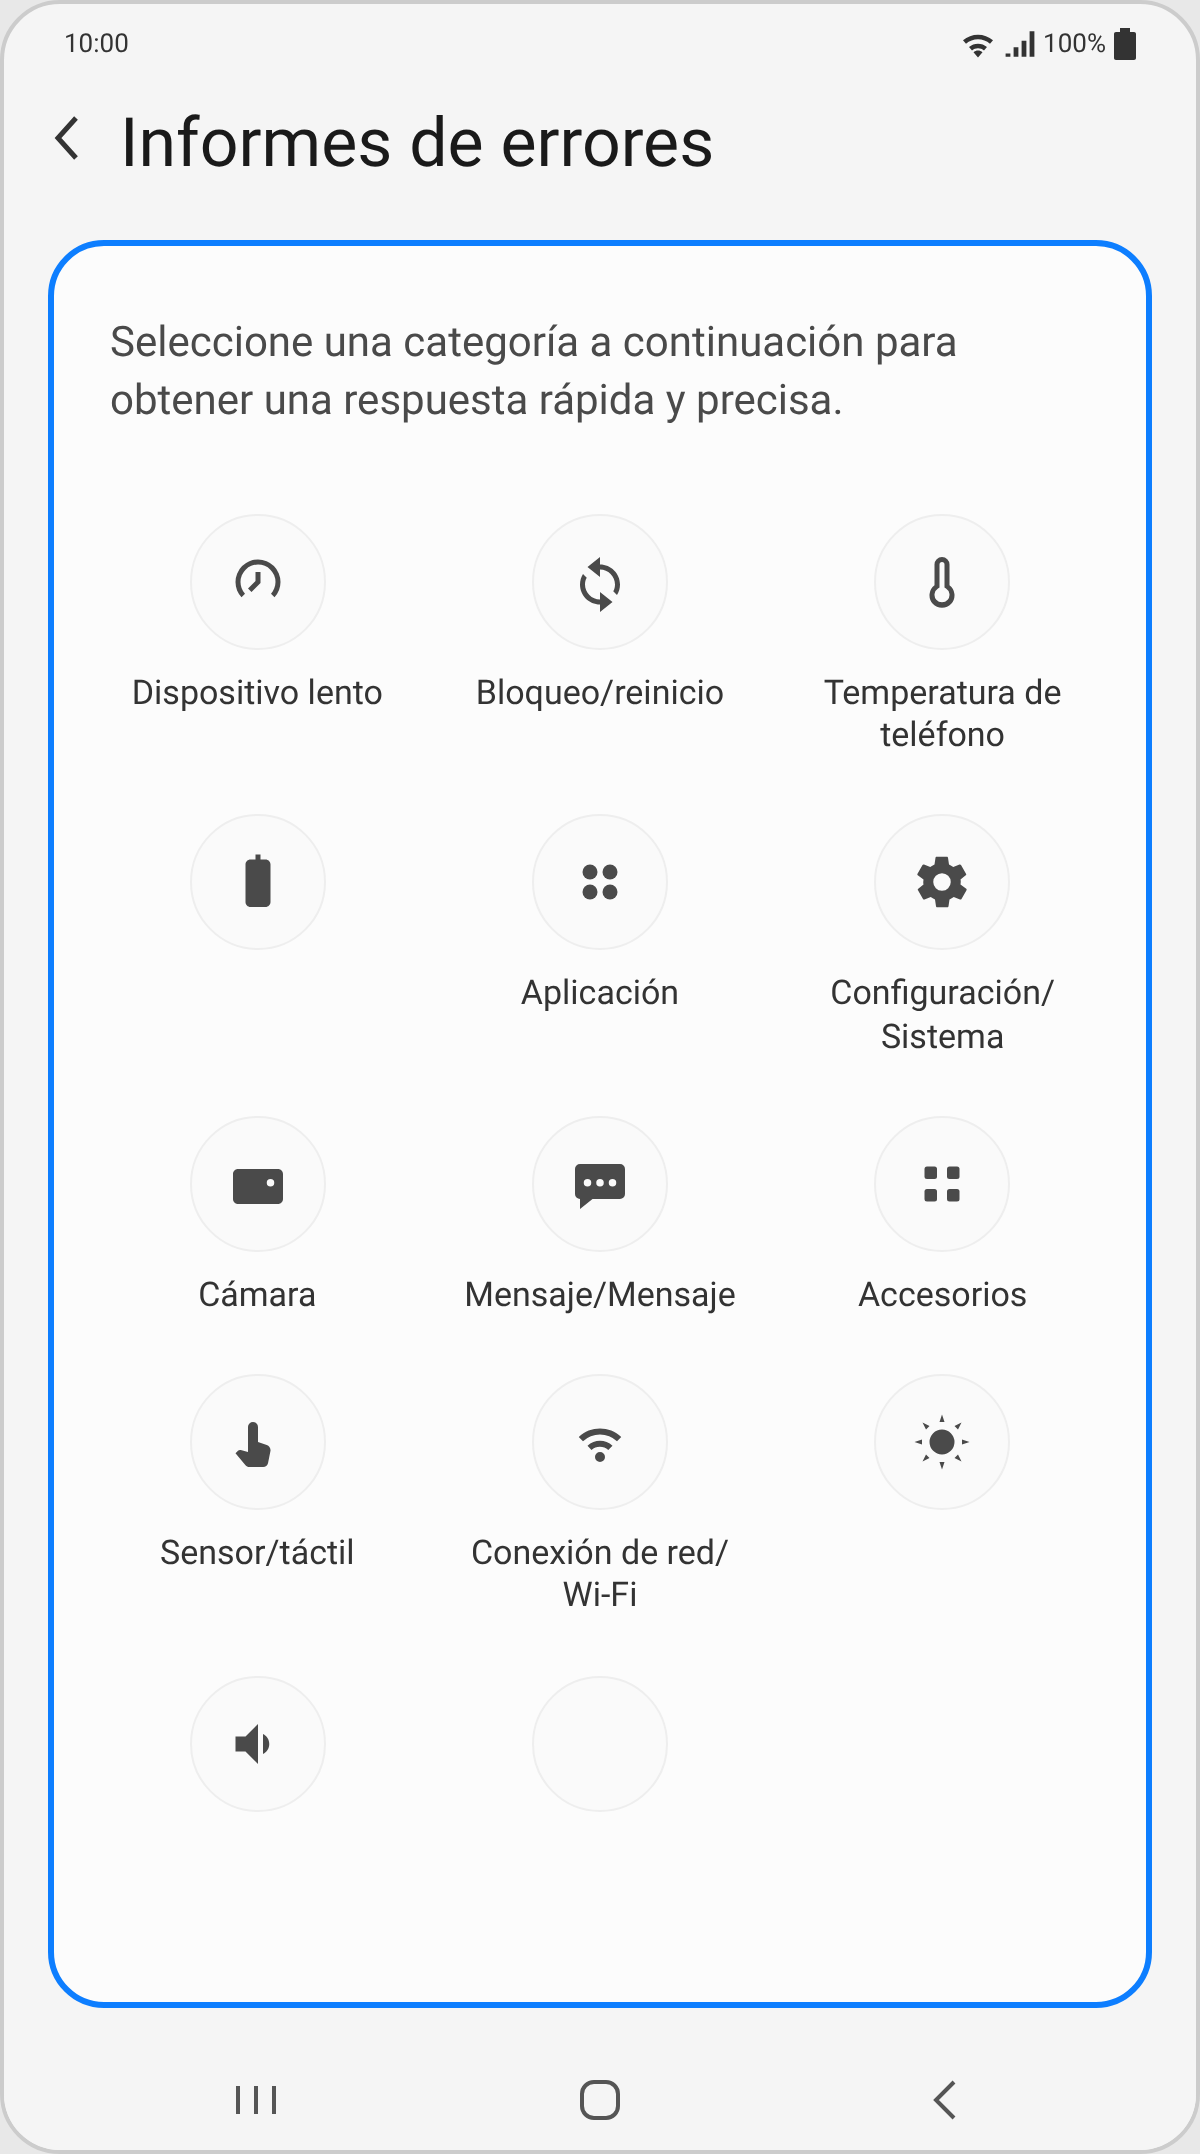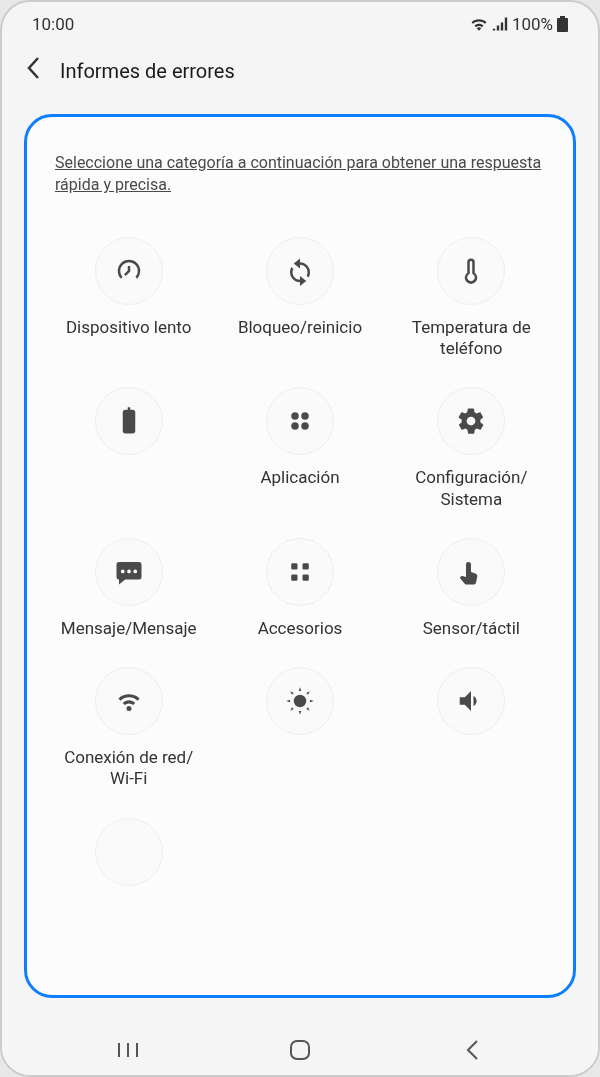--- a/index.html
+++ b/index.html
@@ -17,61 +17,60 @@
       position: relative;
       border-radius: 30px;
       overflow: hidden;
       border: 2px solid #ccc;
     }
     .status-bar {
       display: flex;
       justify-content: space-between;
       align-items: center;
       padding: 12px 30px 8px;
-      font-size: 17px;
+      font-size: 13px;
       color: #333;
       gap: 24px;
     }
     .status-right {
       display: flex;
       align-items: center;
       gap: 4px;
     }
     .header {
       display: flex;
       align-items: center;
       padding: 14px 24px 20px;
       gap: 20px;
     }
     .back-button {
       font-size: 26px;
       color: #333;
       cursor: pointer;
     }
     .page-title {
-      font-size: 20px;
+      font-size: 34px;
       color: #1a1a1a;
       font-weight: 400;
     }
     .content-panel {
       margin: 8px 22px 0;
       background: #fcfcfc;
       border: 3px solid #0d7eff;
       border-radius: 28px;
       padding: 35px 20px 0;
       height: 884px;
       overflow: hidden;
     }
     .instruction {
-      font-size: 16px;
+      font-size: 21px;
       color: #4a4a4a;
       line-height: 1.4;
       margin-bottom: 40px;
       padding: 0 8px;
-      text-decoration: underline;
     }
     .categories-grid {
       display: grid;
       grid-template-columns: repeat(3, 1fr);
       gap: 28px 8px;
     }
     .category-item {
       display: flex;
       flex-direction: column;
       align-items: center;
@@ -206,20 +205,28 @@
       <div class="category-item">
         <div class="category-icon">
           <svg viewBox="0 0 24 24">
               <path d="M19.4 13c0-.3.1-.7.1-1s0-.7-.1-1l2.1-1.7c.2-.2.3-.4.1-.6l-2-3.5c-.1-.2-.4-.3-.6-.2l-2.5 1c-.5-.4-1.1-.7-1.7-1l-.4-2.7c0-.2-.2-.4-.5-.4h-4c-.3 0-.5.2-.5.4l-.4 2.7c-.6.3-1.2.6-1.7 1l-2.5-1c-.2-.1-.5 0-.6.2l-2 3.5c-.1.2-.1.5.1.6L4.6 11c0 .3-.1.7-.1 1s0 .7.1 1l-2.1 1.7c-.2.2-.3.4-.1.6l2 3.5c.1.2.4.3.6.2l2.5-1c.5.4 1.1.7 1.7 1l.4 2.7c0 .2.2.4.5.4h4c.3 0 .5-.2.5-.4l.4-2.7c.6-.3 1.2-.6 1.7-1l2.5 1c.2.1.5 0 .6-.2l2-3.5c.1-.2.1-.5-.1-.6L19.4 13zM12 15.5A3.5 3.5 0 1 1 12 8.5a3.5 3.5 0 0 1 0 7z"></path>
             </svg>
         </div>
         <span class="category-label">Configuración/<br>Sistema</span>
       </div>
 
 
+      <div class="category-item">
+        <div class="category-icon">
+          <svg viewBox="0 0 24 24">
+              <path d="M4 6h16c1.1 0 2 .9 2 2v10c0 1.1-.9 2-2 2H4c-1.1 0-2-.9-2-2V8c0-1.1.9-2 2-2zm13 4a1.5 1.5 0 1 0 0 3 1.5 1.5 0 0 0 0-3z"></path>
+            </svg>
+        </div>
+        <span class="category-label">Cámara</span>
+      </div>
 
       <div class="category-item">
         <div class="category-icon">
           <svg viewBox="0 0 24 24">
               <path d="M4 4h16a2 2 0 0 1 2 2v10a2 2 0 0 1-2 2H9l-5 4v-4a2 2 0 0 1-2-2V6a2 2 0 0 1 2-2zm3 6a1.5 1.5 0 1 0 0 3 1.5 1.5 0 0 0 0-3zm5 0a1.5 1.5 0 1 0 0 3 1.5 1.5 0 0 0 0-3zm5 0a1.5 1.5 0 1 0 0 3 1.5 1.5 0 0 0 0-3z"></path>
             </svg>
         </div>
         <span class="category-label">Mensaje/Mensaje</span>
       </div>
 

